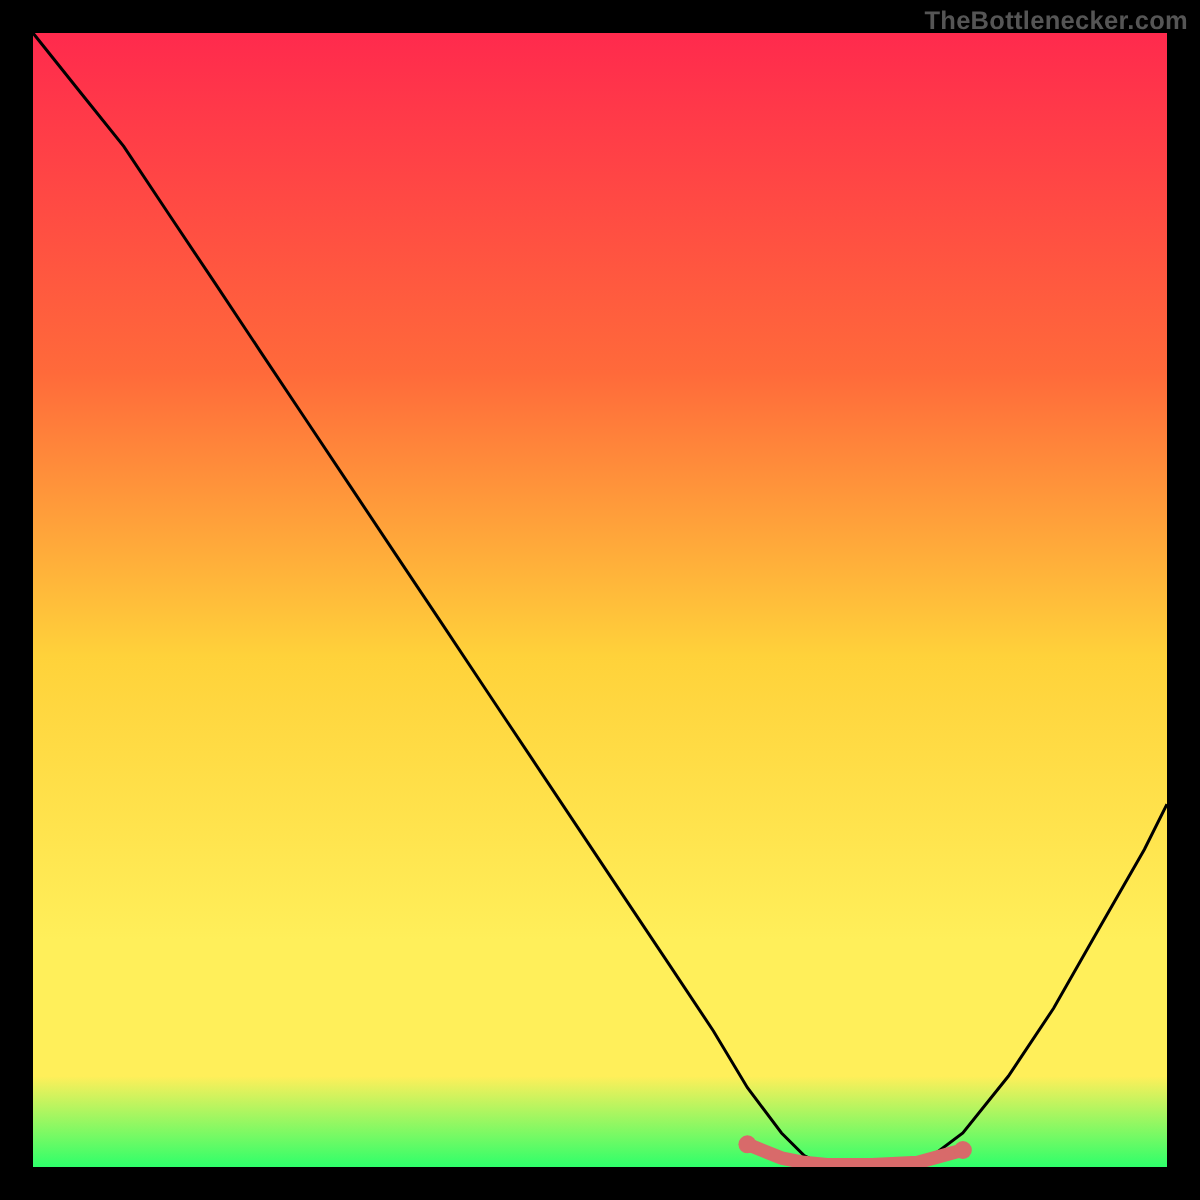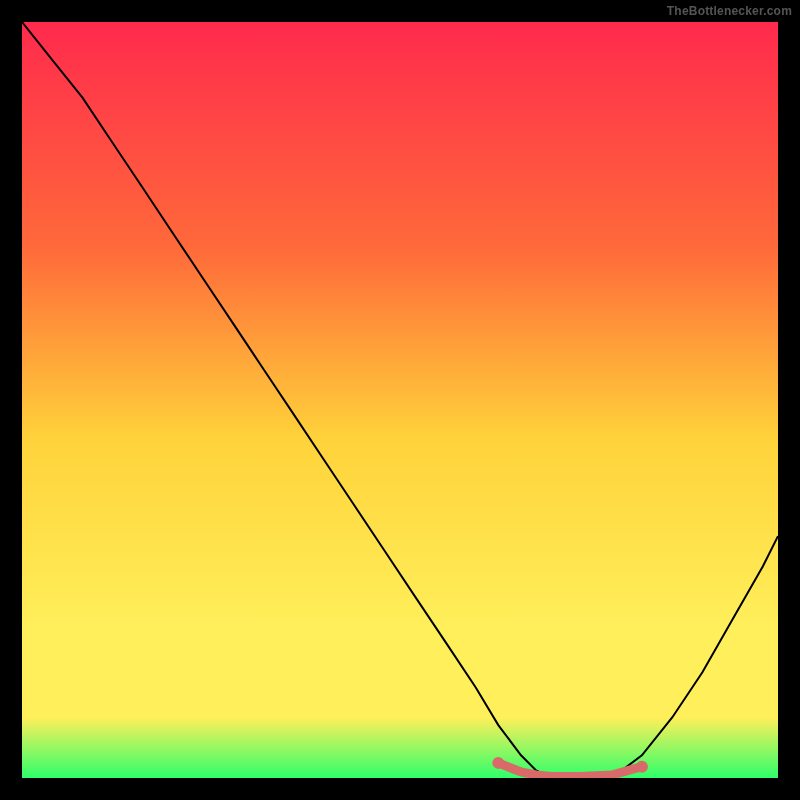--- a/index.html
+++ b/index.html
@@ -15,21 +15,21 @@
     position: relative;
     width: 800px;
     height: 800px;
     background: #000;
   }
   .attribution {
     position: absolute;
     top: 4px;
     right: 8px;
     color: #555;
-    font-size: 12px;
+    font-size: 17px;
     font-weight: bold;
     letter-spacing: 0.2px;
     z-index: 5;
   }
   .plot-frame {
     position: absolute;
     left: 22px;
     top: 22px;
     width: 756px;
     height: 756px;

